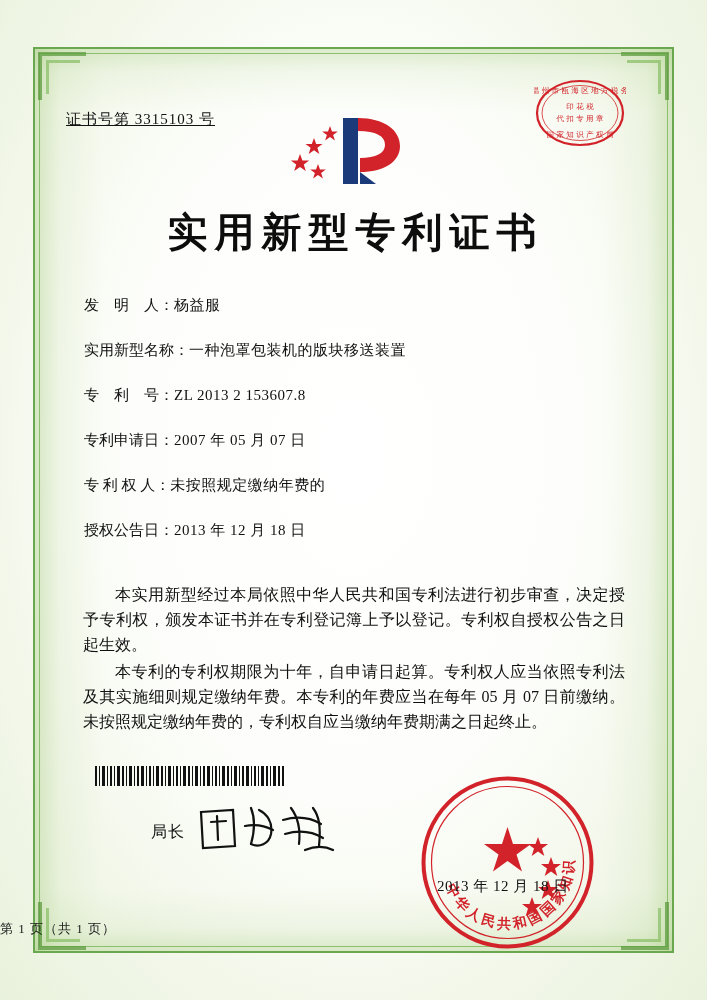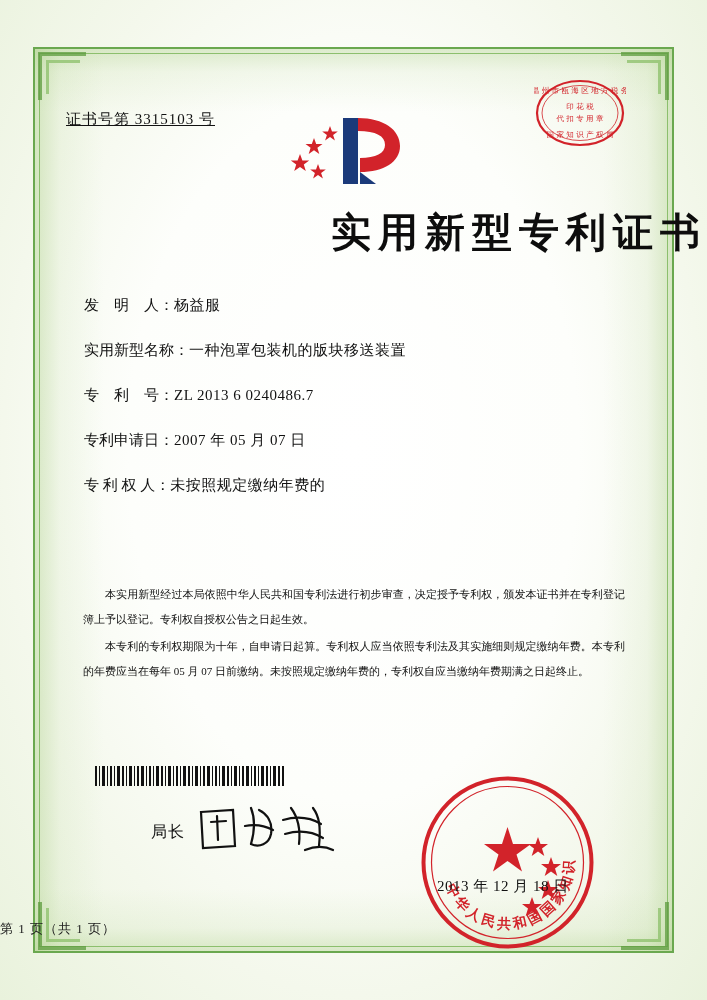--- a/index.html
+++ b/index.html
@@ -79,21 +79,21 @@
     position: absolute;
     right: 81px; top: 78px;
     width: 92px; height: 70px;
   }
 
   
   .title {
     position: absolute;
     left: 4px; right: 0;
     top: 205px;
-    text-align: right;
+    text-align: center;
     font-family: "DejaVu Serif", serif;
     font-weight: bold;
     font-size: 40px;
     letter-spacing: 7px;
     color: #0d0d0d;
   }
 
   
   .fields {
     position: absolute;
@@ -116,21 +116,21 @@
   .field-value {
     letter-spacing: 0.5px;
   }
 
   
   .body-text {
     position: absolute;
     left: 83px;
     top: 582px;
     width: 542px;
-    font-size: 11px;
+    font-size: 16px;
     line-height: 25px;
     color: #111;
     text-align: justify;
   }
   .body-text p {
     margin: 0 0 2px 0;
     text-indent: 2em;
   }
 
   
@@ -233,27 +233,30 @@
   <div class="title">实用新型专利证书</div>
 
   <div class="fields">
     <div class="field-row">
       <span class="field-label">发　明　人：</span><span class="field-value">杨益服</span>
     </div>
     <div class="field-row">
       <span class="field-label">实用新型名称：</span><span class="field-value">一种泡罩包装机的版块移送装置</span>
     </div>
     <div class="field-row">
-      <span class="field-label">专　利　号：</span><span class="field-value">ZL 2013 6 0240486.7</span>
+      <span class="field-label">专　利　号：</span><span class="field-value">ZL 2013 2 153607.8</span>
     </div>
     <div class="field-row">
       <span class="field-label">专利申请日：</span><span class="field-value">2007 年 05 月 07 日</span>
     </div>
     <div class="field-row">
       <span class="field-label">专 利 权 人：</span><span class="field-value">未按照规定缴纳年费的</span>
+    </div>
+    <div class="field-row">
+      <span class="field-label">授权公告日：</span><span class="field-value">2013 年 12 月 18 日</span>
     </div>
   </div>
 
   <div class="body-text">
     <p>本实用新型经过本局依照中华人民共和国专利法进行初步审查，决定授予专利权，颁发本证书并在专利登记簿上予以登记。专利权自授权公告之日起生效。</p>
     <p>本专利的专利权期限为十年，自申请日起算。专利权人应当依照专利法及其实施细则规定缴纳年费。本专利的年费应当在每年 05 月 07 日前缴纳。未按照规定缴纳年费的，专利权自应当缴纳年费期满之日起终止。</p>
   </div>
 
   <svg class="barcode" viewBox="0 0 190 20" preserveAspectRatio="none">
     <g fill="#111">

